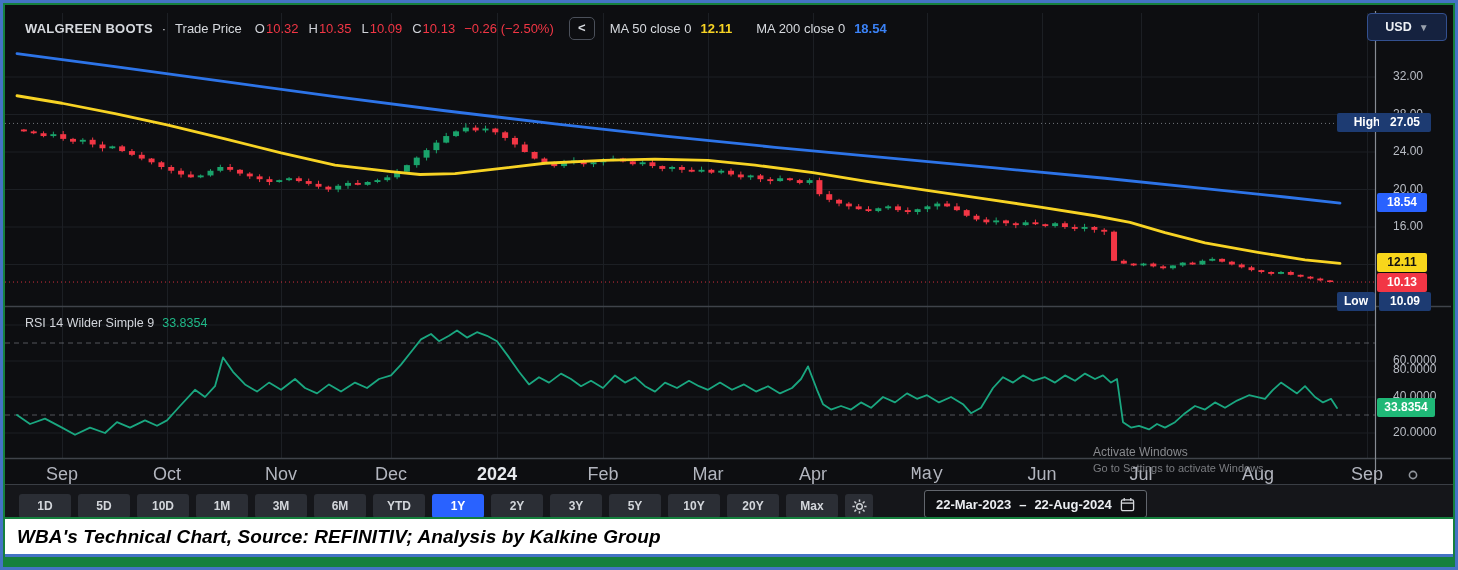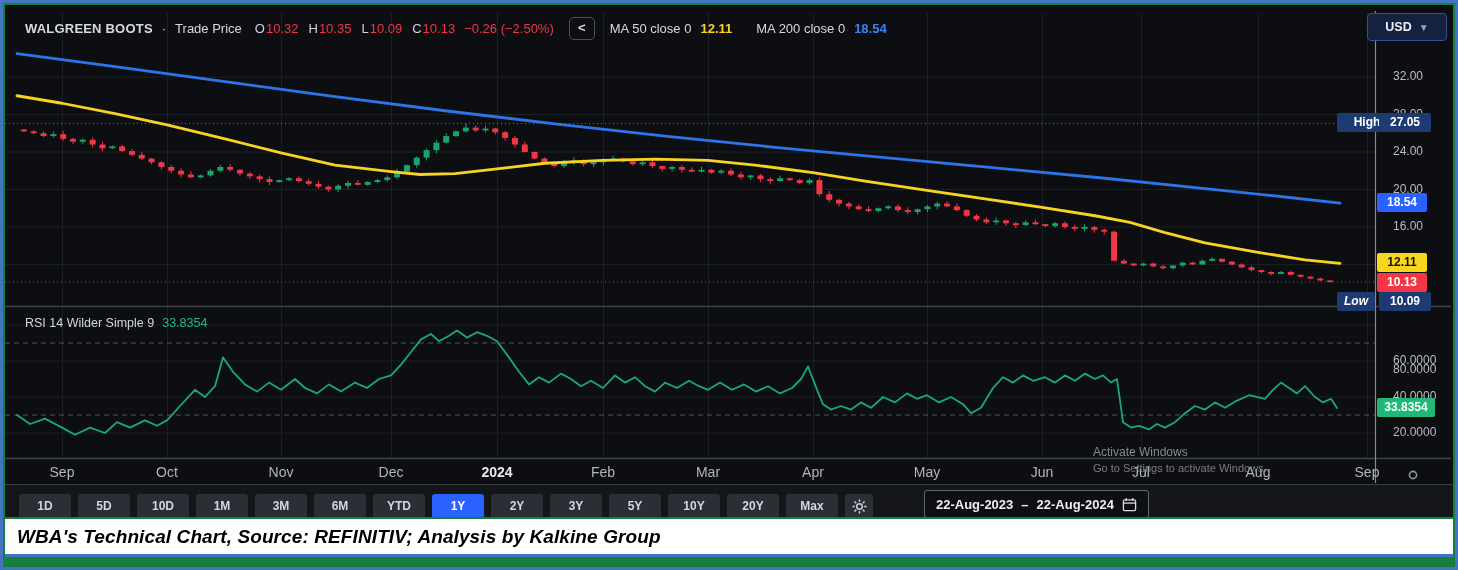--- a/index.html
+++ b/index.html
@@ -25,21 +25,21 @@
   .usd .chev{color:#9aa2ad;font-size:10px;}
   
   .tick{position:absolute;color:#b9bdc5;font-size:12px;z-index:3;}
   .tag{position:absolute;height:19px;line-height:19px;border-radius:2px;text-align:center;
        font-size:12px;font-weight:700;z-index:4;}
   
   .rsi-legend{position:absolute;left:20px;top:311px;font-size:12.5px;color:#d2d5db;z-index:5;}
   .rsi-legend .val{color:#1fb988;margin-left:8px;}
   
   .month{position:absolute;top:459px;width:64px;margin-left:-32px;text-align:center;
-         font-size:14px;color:#b2b5be;z-index:3;}
+         font-size:18px;color:#b2b5be;z-index:3;}
   .month.big{color:#e8eaee;font-weight:700;}
   .axis-gear{position:absolute;left:1396px;top:458px;width:24px;height:24px;z-index:5;}
   
   .wm{position:absolute;left:1088px;top:440px;z-index:7;opacity:.85;pointer-events:none;}
   .wm .l1{font-size:12px;color:#9d9fa3;}
   .wm .l2{font-size:11px;color:#8d8f94;margin-top:3px;}
   
   .toolbar{position:absolute;left:0;right:0;top:479px;height:33px;background:#15161a;
            border-top:1px solid #3a3e45;display:flex;align-items:flex-end;padding-left:14px;gap:7px;z-index:6;}
   .tf-btn{height:24px;min-width:34px;padding:0 9px;background:#2b2e35;border-radius:3px;color:#d3d6db;
@@ -411,34 +411,34 @@
         <div class="tick" style="left: 1388px; top: 214px;">16.00</div>
         <div class="tick" style="left: 1388px; top: 312px; margin-top: 45px;">80.0000</div>
         <div class="tick" style="left: 1388px; top: 348px;">60.0000</div>
         <div class="tick" style="left: 1388px; top: 384px;">40.0000</div>
         <div class="tick" style="left: 1388px; top: 420px;">20.0000</div>
         <div class="tag" style="top: 108.406px; left: 1332px; width: 60px; background: rgb(29, 59, 114); color: rgb(255, 255, 255);">High</div>
         <div class="tag" style="top: 108.406px; left: 1374px; width: 52px; background: rgb(29, 59, 114); color: rgb(255, 255, 255);">27.05</div>
         <div class="tag" style="top: 188.188px; left: 1372px; width: 50px; background: rgb(41, 98, 255); color: rgb(255, 255, 255);">18.54</div>
         <div class="tag" style="top: 248.469px; left: 1372px; width: 50px; background: rgb(248, 214, 27); color: rgb(17, 17, 17);">12.11</div>
         <div class="tag" style="top: 268.031px; left: 1372px; width: 50px; background: rgb(242, 54, 69); color: rgb(255, 255, 255);">10.13</div>
-        <div class="tag" style="top: 287px; left: 1332px; width: 38px; background: rgb(29, 59, 114); color: rgb(255, 255, 255); font-style: italic;">Low</div>
+        <div class="tag" style="top: 287px; left: 1332px; width: 38px; background: rgb(29, 59, 114); color: rgb(255, 255, 255);">Low</div>
         <div class="tag" style="top: 287px; left: 1374px; width: 52px; background: rgb(29, 59, 114); color: rgb(255, 255, 255);">10.09</div>
         <div class="tag" style="top: 393.096px; left: 1372px; width: 58px; background: rgb(31, 184, 119); color: rgb(255, 255, 255);">33.8354</div>
       </div>
     <div id="time-layer">
         <div class="month" style="left: 57px;">Sep</div>
         <div class="month" style="left: 162px;">Oct</div>
         <div class="month" style="left: 276px;">Nov</div>
         <div class="month" style="left: 386px;">Dec</div>
         <div class="month big" style="left: 492px;">2024</div>
         <div class="month" style="left: 598px;">Feb</div>
         <div class="month" style="left: 703px;">Mar</div>
         <div class="month" style="left: 808px;">Apr</div>
-        <div class="month" style="left: 922px;">May</div>
+        <div class="month" style="left: 922px; font-family: Liberation Mono, monospace;">May</div>
         <div class="month" style="left: 1037px;">Jun</div>
         <div class="month" style="left: 1136px;">Jul</div>
         <div class="month" style="left: 1253px;">Aug</div>
         <div class="month" style="left: 1362px;">Sep</div>
       </div>
 
     <div class="axis-gear">
       <svg width="24" height="24" viewBox="0 0 24 24">
         <polygon points="12,3.5 19,7 21,12 19,17 12,20.5 5,17 3,12 5,7" fill="none" stroke="#9095
 9c" stroke-width="1.6"></polygon>
@@ -477,21 +477,21 @@
             <line x1="0.5" y1="8" x2="3" y2="8"></line>
               <line x1="13" y1="8" x2="15.5" y2="8"></line>
             <line x1="2.6" y1="2.6" x2="4.5" y2="4.5"></line>
               <line x1="11.5" y1="11.5" x2="13.4" y2="13.4"></line>
             <line x1="13.4" y1="2.6" x2="11.5" y2="4.5"></line>
               <line x1="2.6" y1="13.4" x2="4.5" y2="11.5"></line>
           </g>
         </svg>
       </span>
       <span class="datebox">
-        <span>22-Aug-2023</span>
+        <span>22-Mar-2023</span>
         <span>–</span>
         <span>22-Aug-2024</span>
         <svg width="15" height="15" viewBox="0 0 16 16">
           <rect x="1.5" y="3" width="13" height="11.5" rx="1.5" fill="none" stroke="#d6d9dd" stroke-width="1.4"></rect>
           <line x1="1.5" y1="6.5" x2="14.5" y2="6.5" stroke="#d6d9dd" stroke-width="1.4"></line>
           <line x1="4.5" y1="1" x2="4.5" y2="4" stroke="#d6d9dd" stroke-width="1.4"></line>
           <line x1="11.5" y1="1" x2="11.5" y2="4" stroke="#d6d9dd" stroke-width="1.4"></line>
         </svg>
       </span>
     </div>

